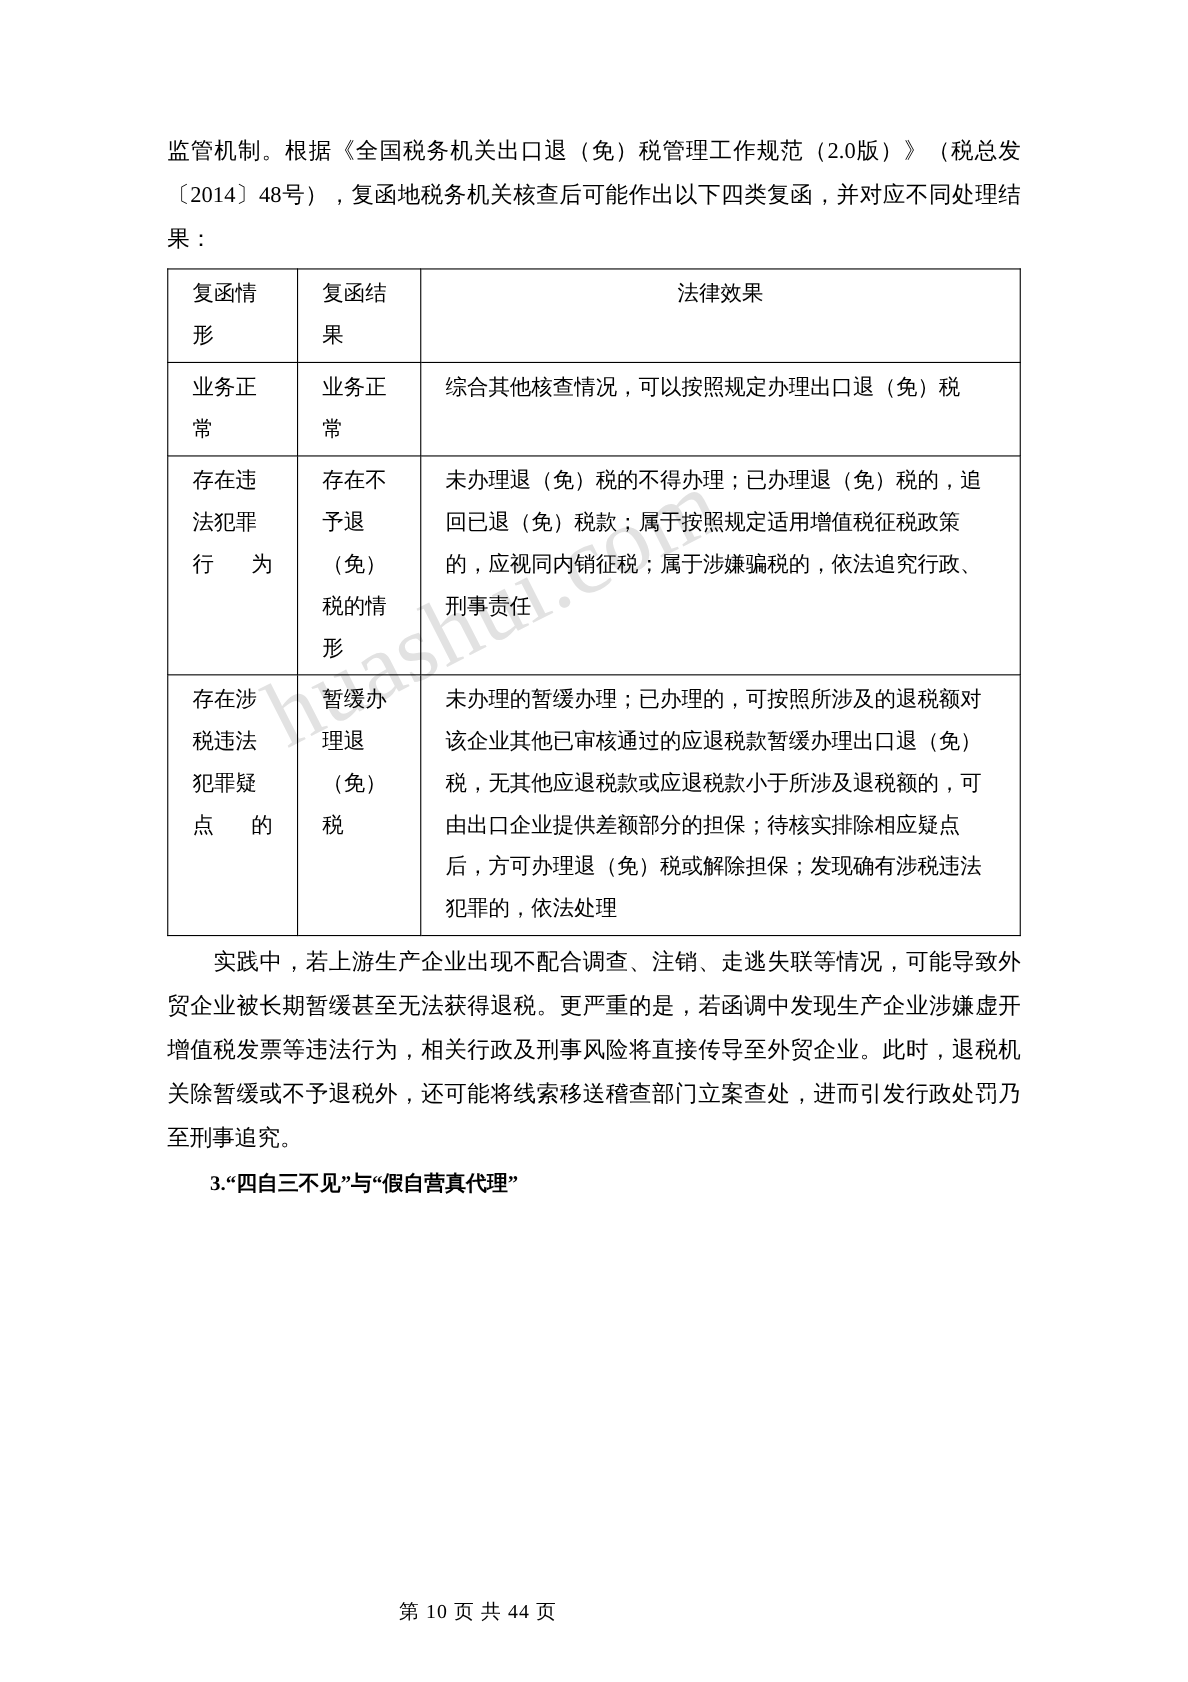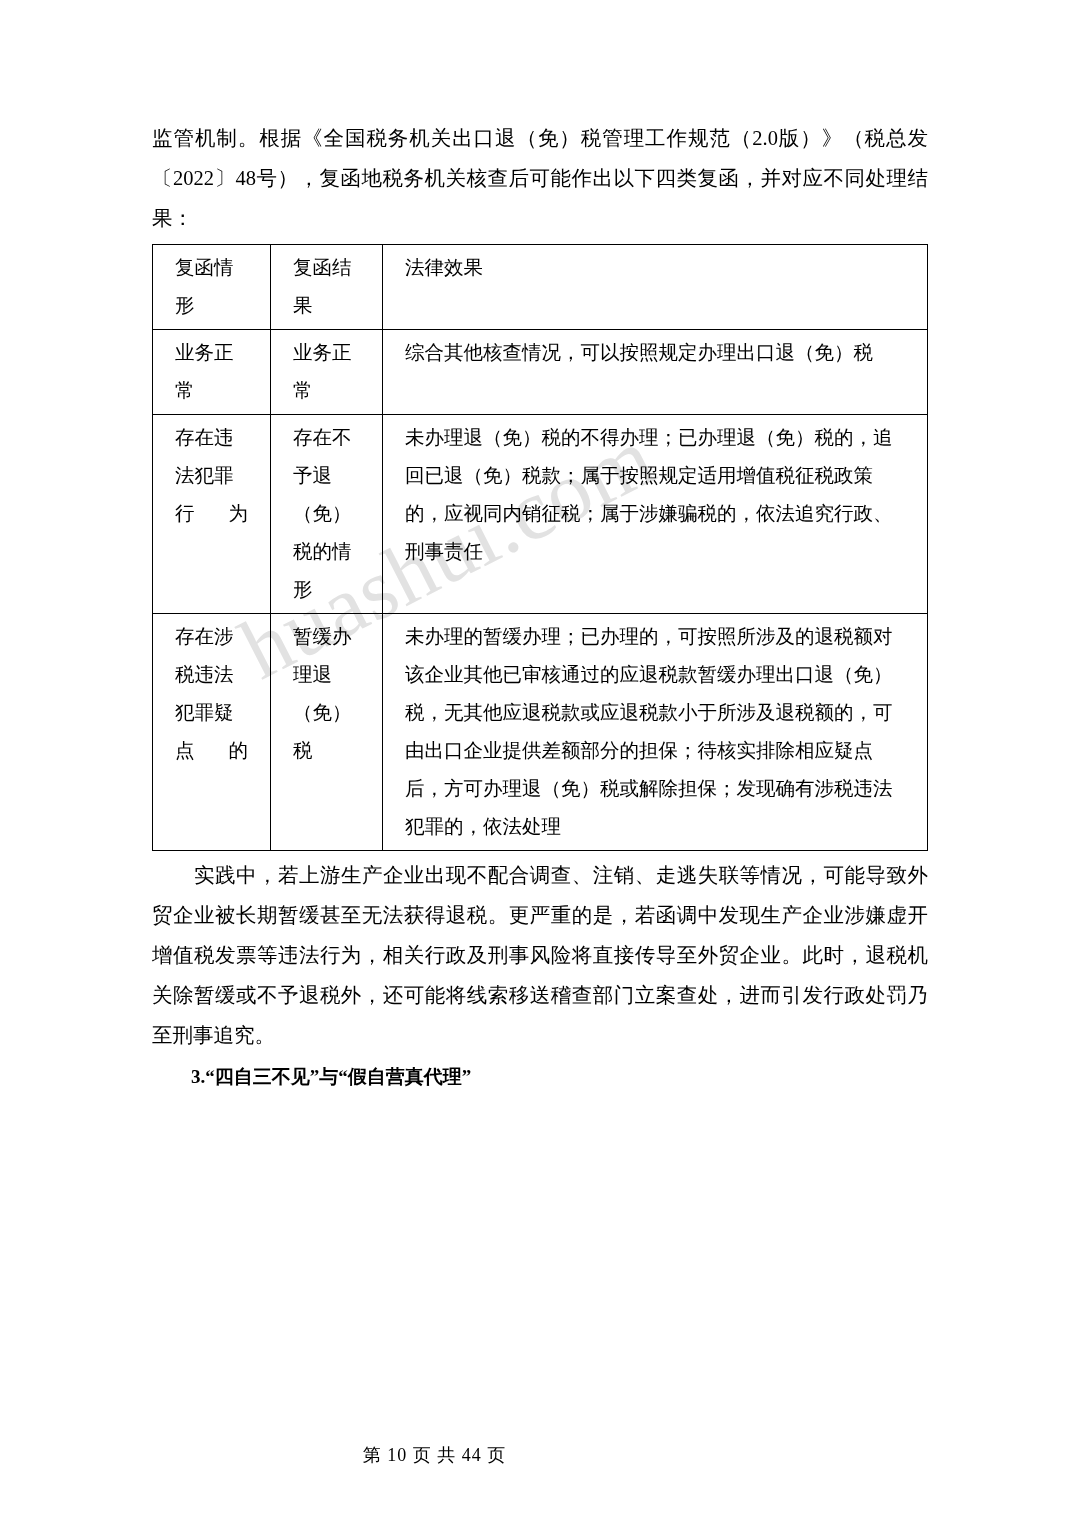--- a/index.html
+++ b/index.html
@@ -57,57 +57,57 @@
   }
   .tbl td, .tbl th {
     border: 1.4px solid #000;
     padding: 4px 22px;
     font-size: 19.5px;
     line-height: 38px;
     vertical-align: top;
     font-weight: normal;
     text-align: left;
   }
-  .tbl th.hdr-wide { }
+  .tbl th.hdr-wide { text-align: center; }
   .col1 { width: 118px; }
   .col2 { width: 112px; }
   .just { text-align: justify; text-justify: inter-ideograph; }
   .spread {
     text-align: justify;
     text-justify: inter-ideograph;
     text-align-last: justify;
   }
   .heading {
     margin: 2px 0 0 0;
     font-size: 19px;
     line-height: 40px;
     font-weight: bold;
     text-indent: 2.05em;
   }
   .footer {
     position: absolute;
     left: 0;
-    bottom: 62px;
+    bottom: 52px;
     width: 869px;
     text-align: center;
     font-size: 18px;
     font-family: "Liberation Serif", serif;
     letter-spacing: 1px;
   }
 </style>
 </head>
 <body>
 
 <div class="page">
 
   <div class="watermark">huashui.com</div>
 
   <div class="content">
 
-    <p>监管机制。根据《全国税务机关出口退（免）税管理工作规范（2.0版）》（税总发〔2022〕48号），复函地税务机关核查后可能作出以下四类复函，并对应不同处理结果：</p>
+    <p>监管机制。根据《全国税务机关出口退（免）税管理工作规范（2.0版）》（税总发〔2014〕48号），复函地税务机关核查后可能作出以下四类复函，并对应不同处理结果：</p>
 
     <table class="tbl">
       <colgroup>
         <col class="col1">
         <col class="col2">
         <col>
       </colgroup>
       <thead>
         <tr>
           <th>复函情形</th>

